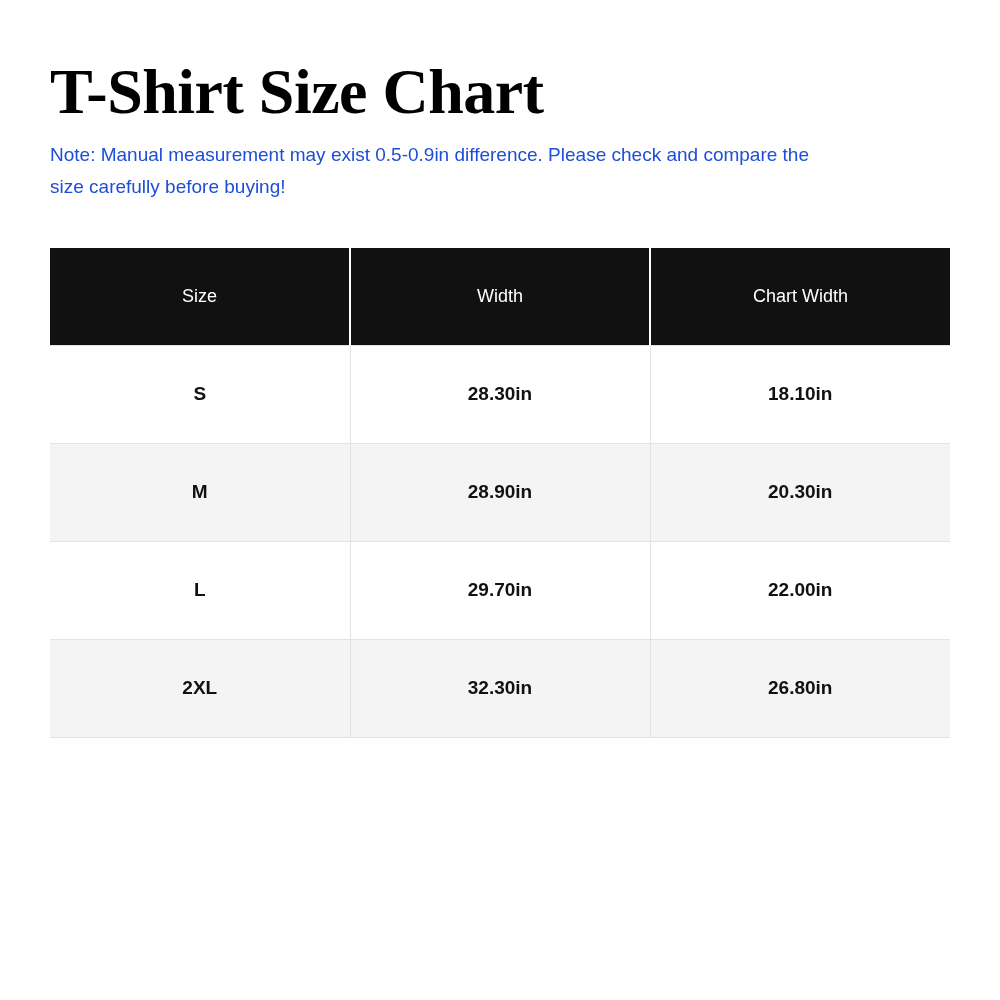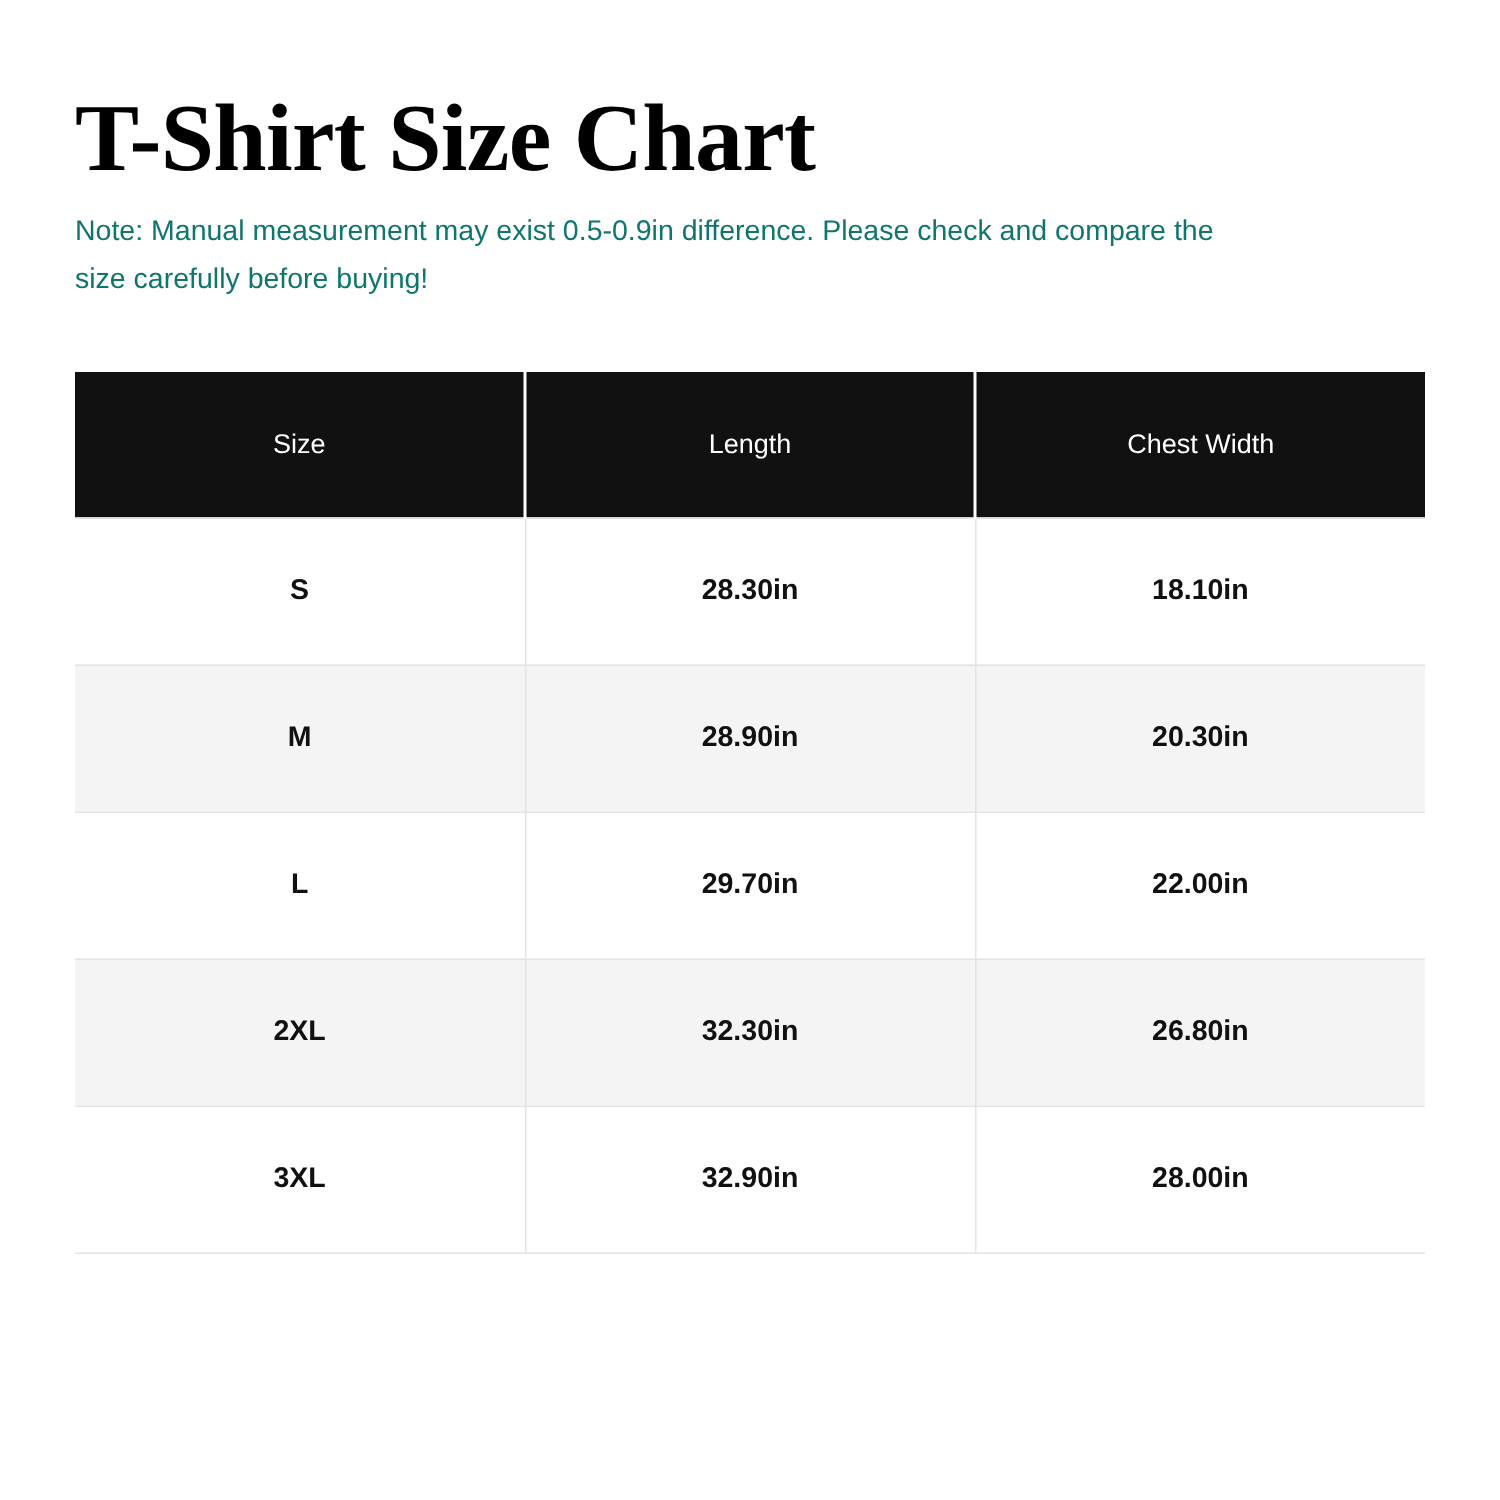--- a/index.html
+++ b/index.html
@@ -26,21 +26,21 @@
     font-weight: bold;
     font-size: 64px;
     line-height: 1.05;
     letter-spacing: -0.5px;
     color: #000000;
     margin: 0 0 14px 0;
   }
   .note {
     font-size: 19px;
     line-height: 1.65;
-    color: #0f766e;
+    color: #1d4ed8;
     max-width: 900px;
     margin: 0;
   }
   .table-wrap {
     margin-top: 46px;
   }
   table.size-chart {
     border-collapse: collapse;
     width: 900px;
     table-layout: fixed;
@@ -89,22 +89,22 @@
 
   <h1 class="title">T-Shirt Size Chart</h1>
 
   <p class="note">Note: Manual measurement may exist 0.5-0.9in difference. Please check and compare the size carefully before buying!</p>
 
   <div class="table-wrap">
     <table class="size-chart">
       <thead>
         <tr>
           <th>Size</th>
-          <th>Length</th>
-          <th>Chest Width</th>
+          <th>Width</th>
+          <th>Chart Width</th>
         </tr>
       </thead>
       <tbody>
         <tr>
           <td>S</td>
           <td>28.30in</td>
           <td>18.10in</td>
         </tr>
         <tr>
           <td>M</td>
@@ -114,22 +114,17 @@
         <tr>
           <td>L</td>
           <td>29.70in</td>
           <td>22.00in</td>
         </tr>
         <tr>
           <td>2XL</td>
           <td>32.30in</td>
           <td>26.80in</td>
         </tr>
-        <tr>
-          <td>3XL</td>
-          <td>32.90in</td>
-          <td>28.00in</td>
-        </tr>
       </tbody>
     </table>
   </div>
 
 </div>
 
 </body></html>

